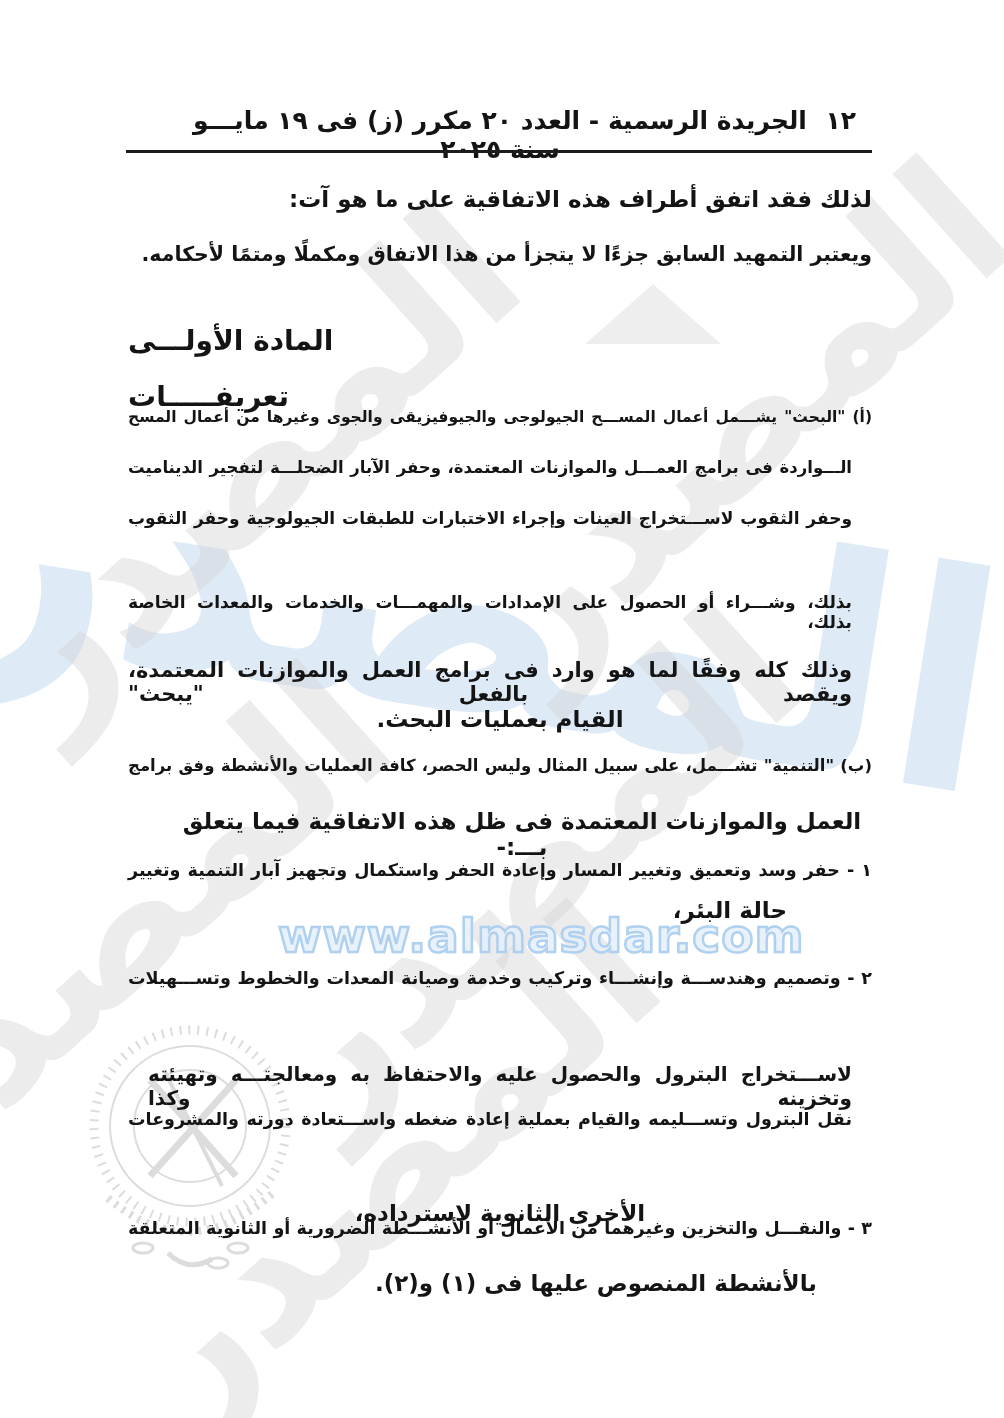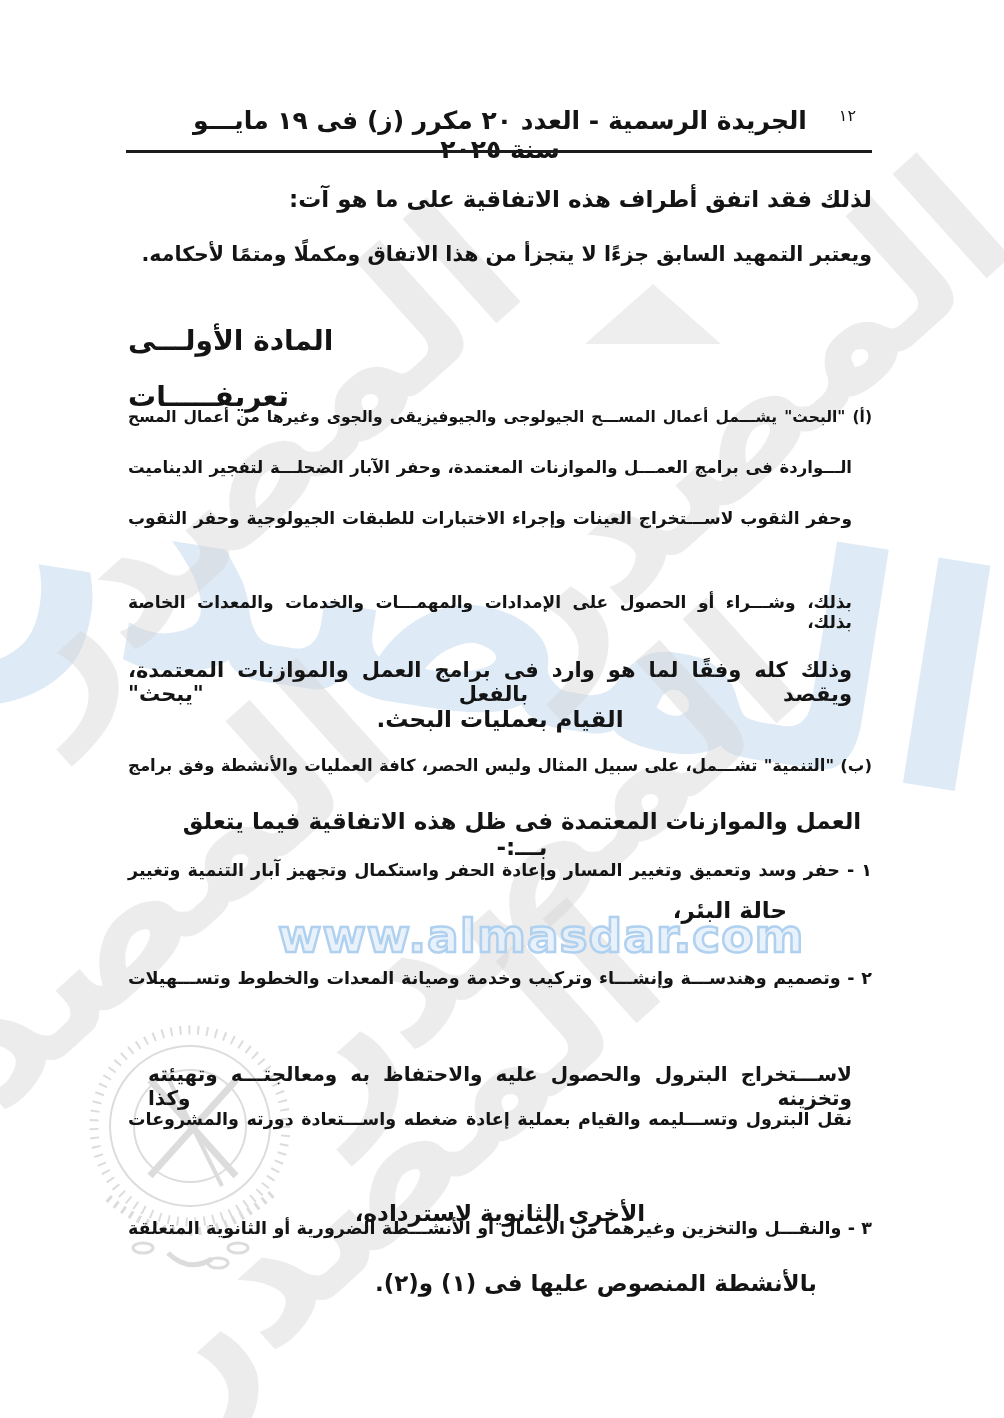--- a/index.html
+++ b/index.html
@@ -50,21 +50,21 @@
   }
   .wm-seal{top:1018px;left:68px;opacity:.8;}
   
   .col{position:absolute;z-index:2;left:128px;top:0;width:744px;height:100%;}
   .hdr-title{
     position:absolute;top:106px;left:40px;right:40px;
     text-align:center;font-size:25px;font-weight:bold;height:40px;
   }
   .hdr-num{
     position:absolute;top:106px;right:16px;
-    font-size:16px;font-weight:normal;
+    font-size:25px;font-weight:bold;
   }
   .hdr-rule{
     position:absolute;top:150px;left:-2px;right:0;
     height:3px;background:#1c1c1c;
   }
   .ln{
     position:absolute;left:0;right:0;height:46px;
     font-size:23px;font-weight:bold;
     white-space:normal;overflow:visible;
   }

